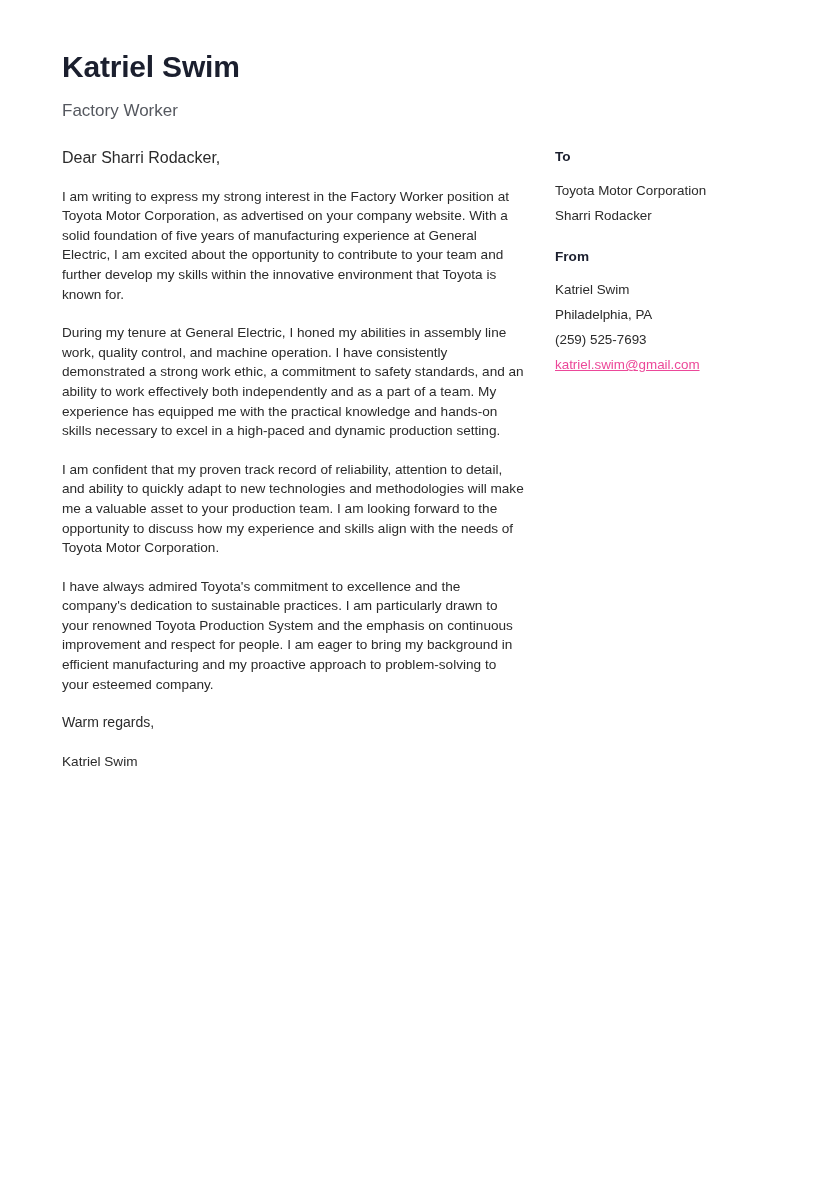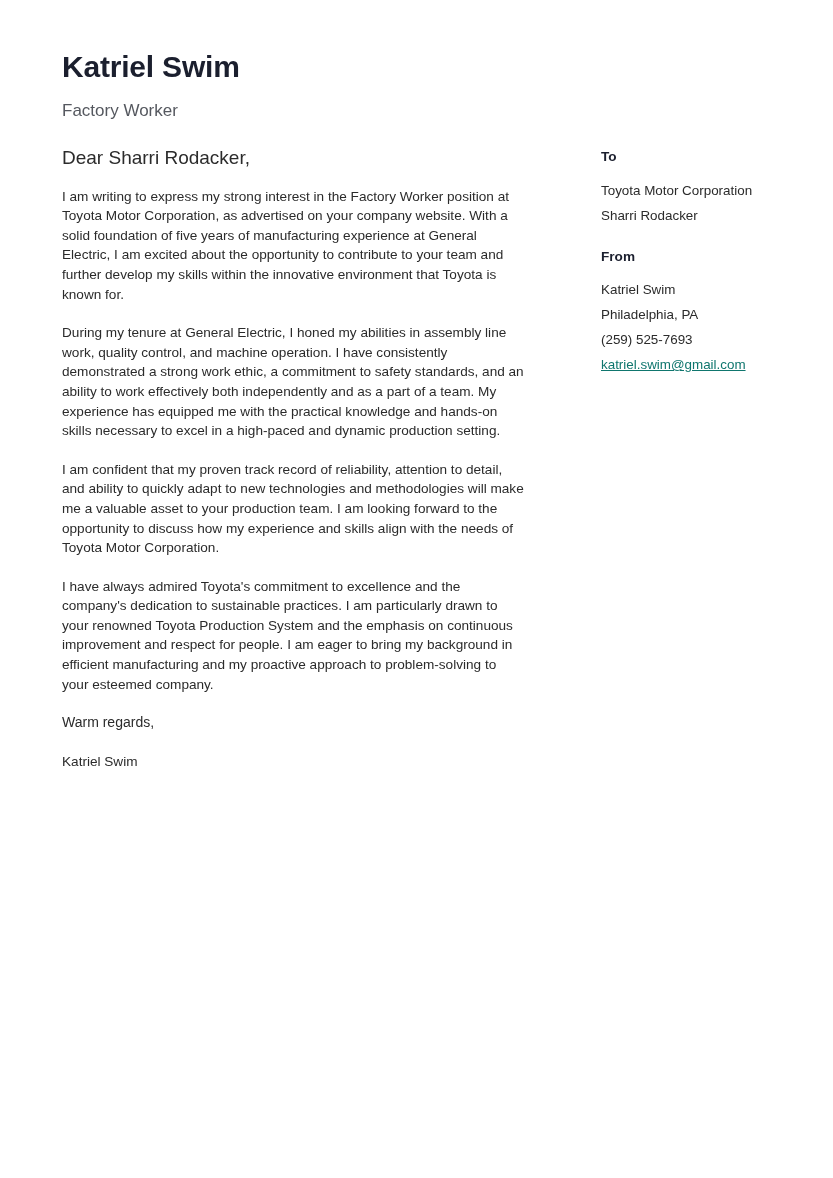--- a/index.html
+++ b/index.html
@@ -46,21 +46,21 @@
   }
 
   
   .body-col {
     position: absolute;
     left: 62px;
     top: 148px;
     width: 462px;
   }
   .salutation {
-    font-size: 19px;
+    font-size: 16px;
     line-height: 19.6px;
     color: #2b2b2b;
     margin: 0 0 19px 0;
   }
   .para {
     font-size: 13.6px;
     line-height: 19.6px;
     color: #2b2b2b;
     margin: 0 0 19px 0;
     text-align: left;
@@ -74,21 +74,21 @@
   .signature {
     font-size: 13.6px;
     line-height: 19.6px;
     color: #2b2b2b;
     margin: 0;
   }
 
   
   .sidebar {
     position: absolute;
-    left: 601px;
+    left: 555px;
     top: 148px;
     width: 230px;
   }
   .side-block {
     margin-bottom: 20px;
   }
   .side-heading {
     font-size: 13.6px;
     font-weight: bold;
     color: #1b1f2e;
@@ -96,21 +96,21 @@
     line-height: 1.3;
   }
   .side-line {
     font-size: 13.4px;
     line-height: 25px;
     color: #2b2b2b;
   }
   .side-link {
     font-size: 13.4px;
     line-height: 25px;
-    color: #0f766e;
+    color: #ec4899;
     text-decoration: underline;
     display: inline-block;
   }
 </style>
 </head>
 <body>
 
 <div class="page">
 
   <div class="header">

